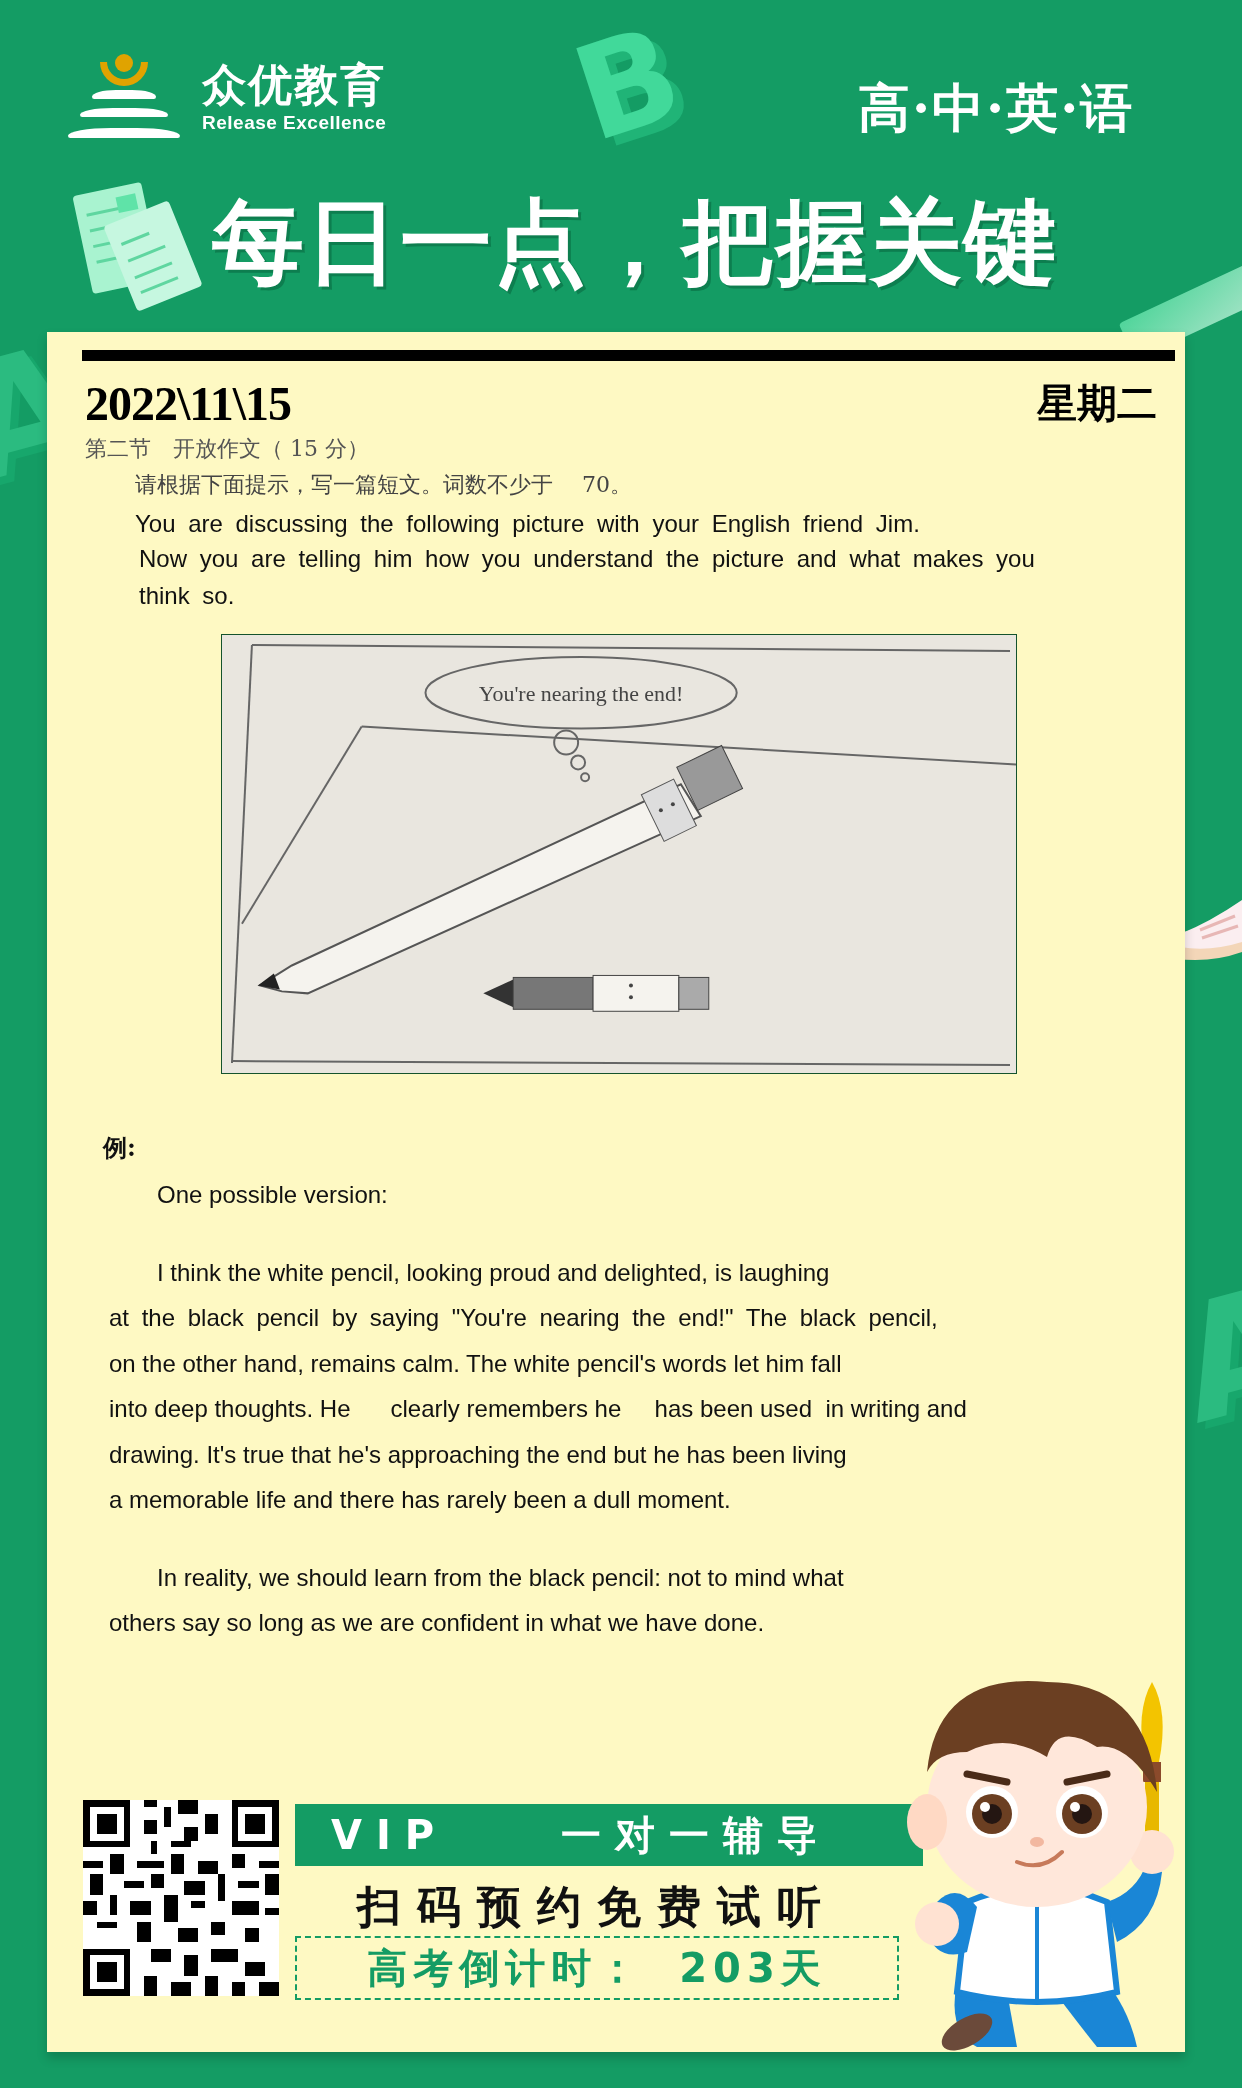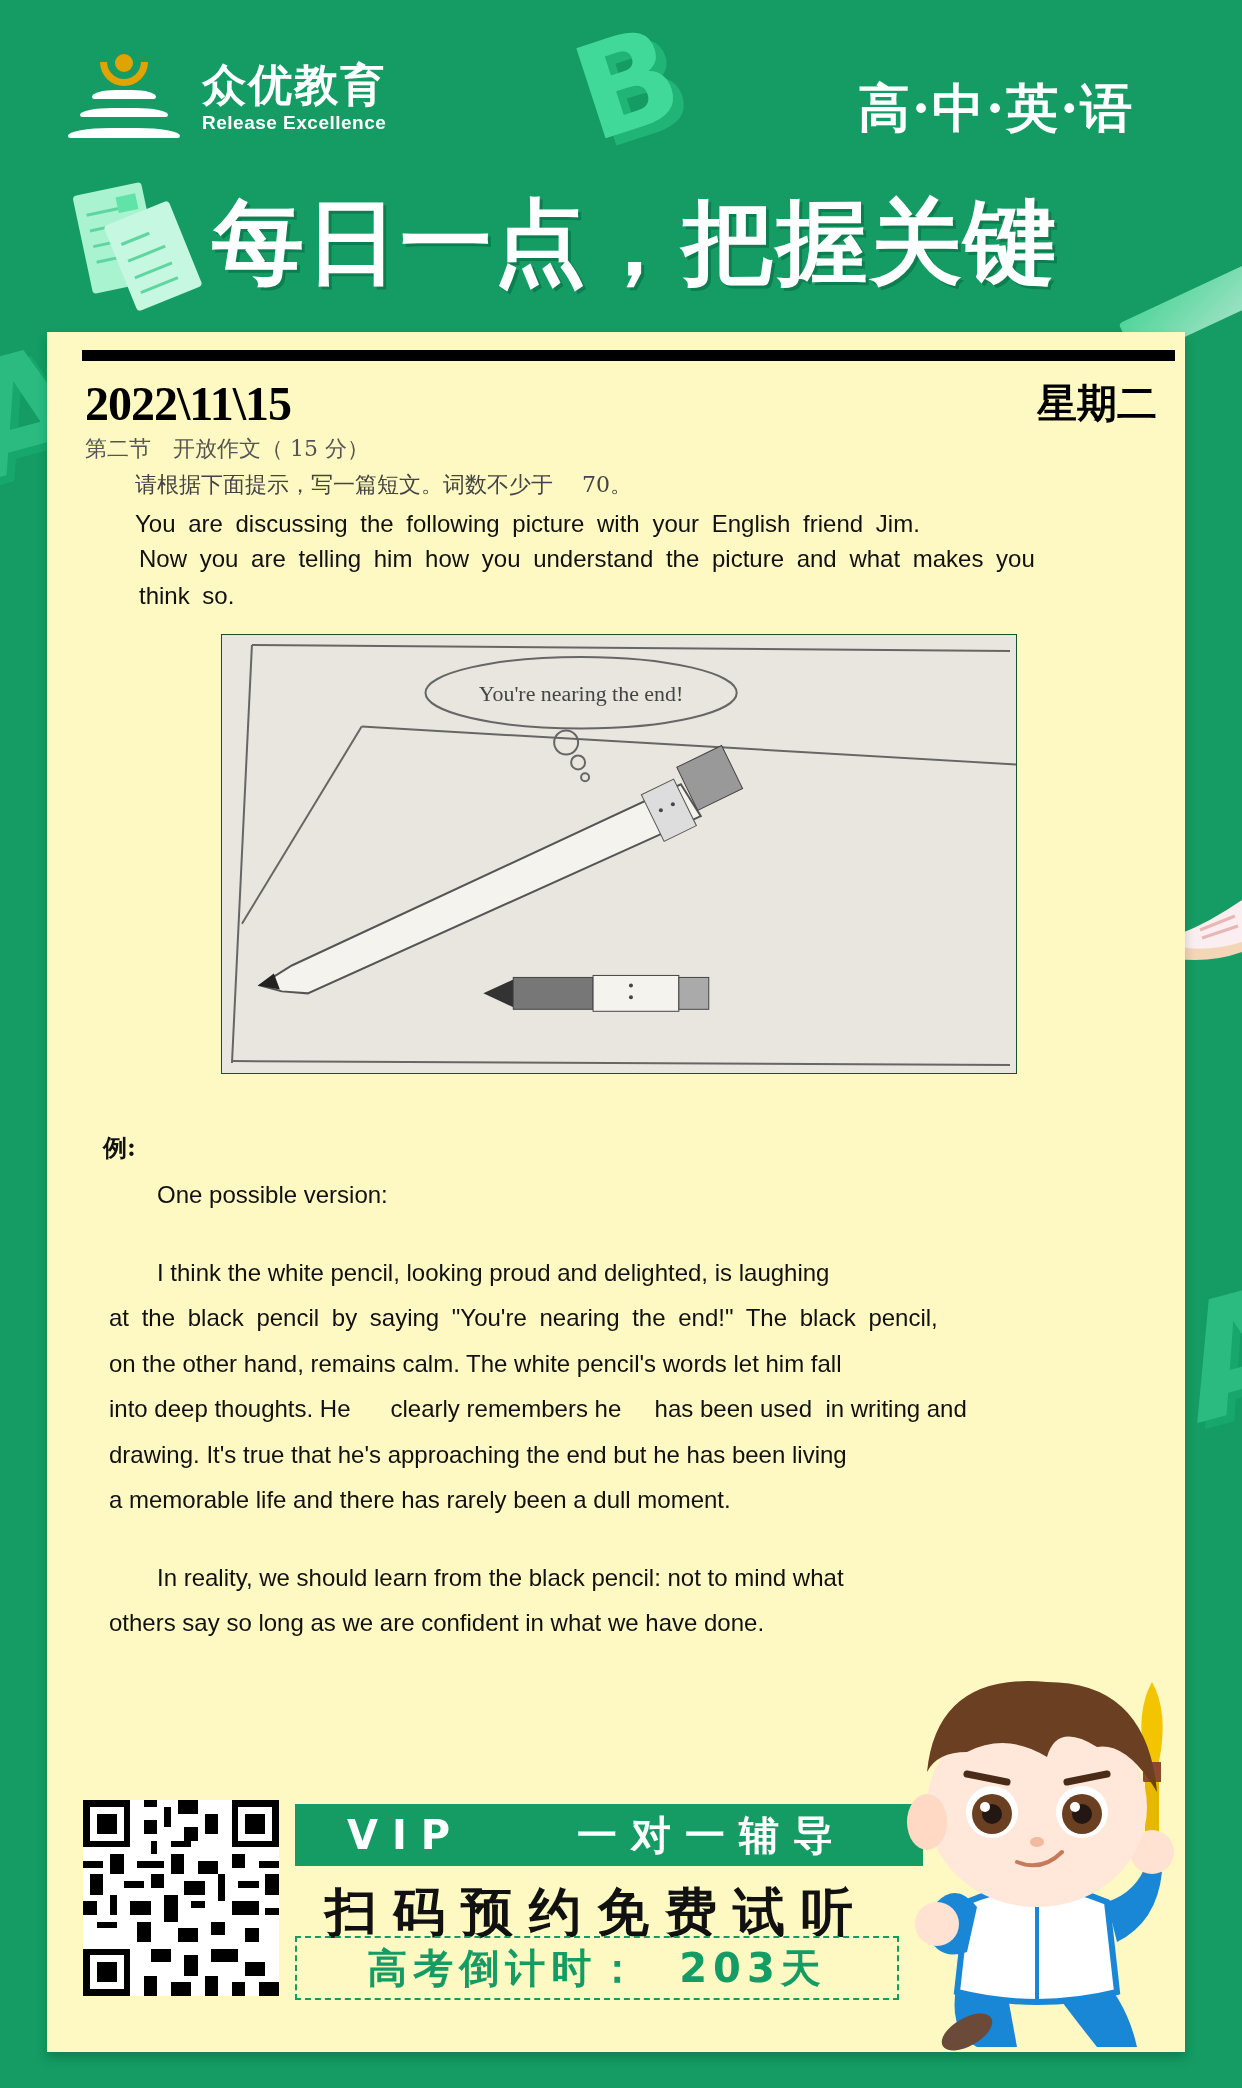--- a/index.html
+++ b/index.html
@@ -71,26 +71,26 @@
   .essay p { margin-bottom: 32px; }
   .essay .indent { display:inline-block; width: 48px; }
   .essay .line { display:block; white-space: nowrap; }
   .qr {
     position:absolute; left: 36px; top: 1468px; width: 196px; height: 196px; background:#fff;
   }
   .qr svg { width:100%; height:100%; }
   .vip-bar {
     position:absolute; left: 248px; top: 1472px; width: 628px; height: 62px; background:#149c64;
     color:#fff; font-family:"DejaVu Sans", sans-serif; font-weight:bold; font-size: 40px;
-    display:flex; align-items:center; padding-left: 52px; letter-spacing: 14px;
+    display:flex; align-items:center; padding-left: 36px; letter-spacing: 14px;
   }
   .vip-bar .vip { width: 230px; }
   .scan-text {
     position:absolute; left: 248px; top: 1546px; width: 604px; text-align:center;
-    font-family:"DejaVu Sans", sans-serif; font-weight:bold; font-size: 52px; color:#111; letter-spacing: 16px;
+    font-family:"DejaVu Sans", sans-serif; font-weight:bold; font-size: 44px; color:#111; letter-spacing: 16px;
   }
   .countdown {
     position:absolute; left: 248px; top: 1604px; width: 604px; height: 64px;
     border: 2px dashed #149c64; display:flex; align-items:center; justify-content:center;
     color:#149c64; font-family:"DejaVu Sans", sans-serif; font-weight:bold; font-size: 40px; letter-spacing: 6px; gap: 16px;
   }
   .countdown .days { margin-left: 20px; }
   .mascot { position:absolute; left: 850px; top: 1330px; width: 290px; height: 390px; }
   .paper-curl { position:absolute; left: 1130px; top: 892px; width: 112px; height: 80px; }
 </style>

